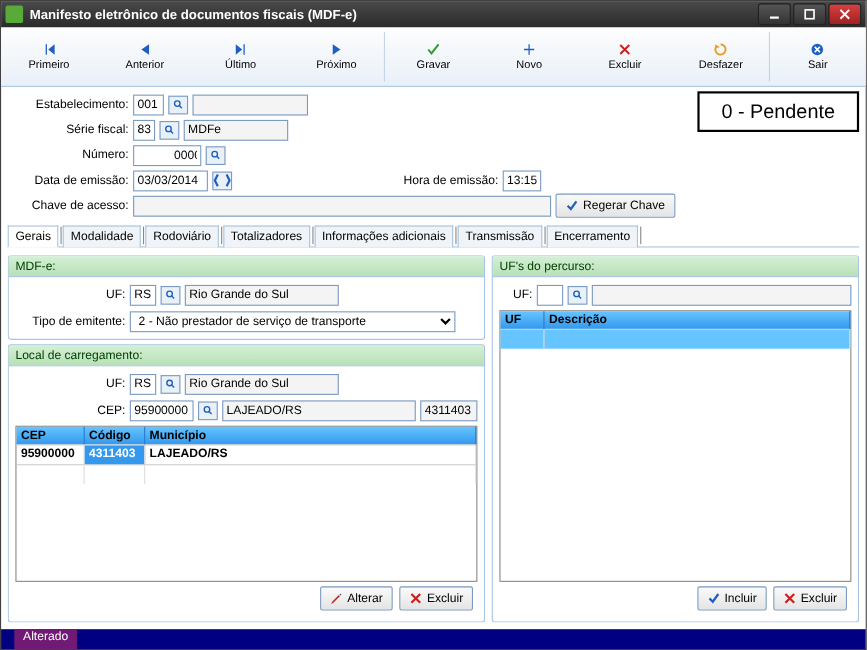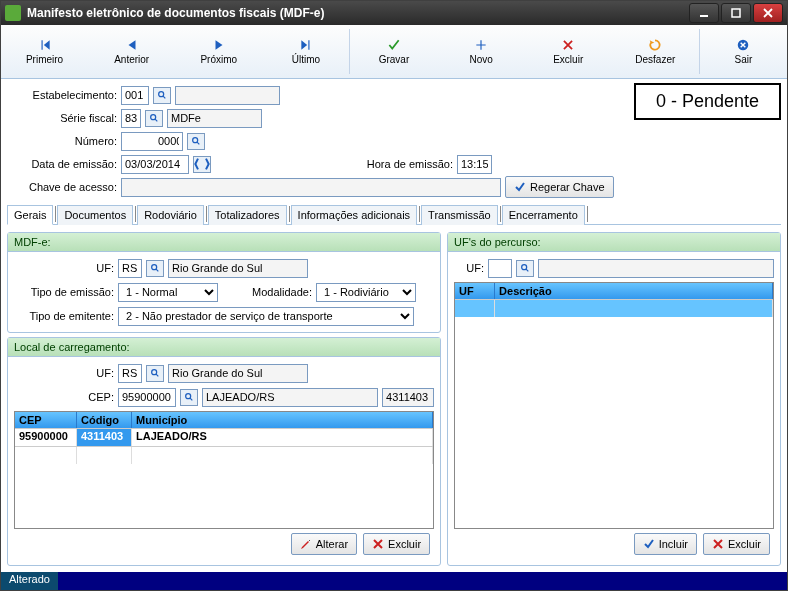--- a/index.html
+++ b/index.html
@@ -38,21 +38,21 @@
 .group-body { padding: 6px; }
 .grid { border: 1px solid #888; background: #fff; font-weight: bold; }
 .grid-head { display: flex; background: linear-gradient(to bottom, #66c4ff, #3399ee); }
 .grid-head .col { padding: 2px 4px; border-right: 1px solid #2a7acc; color: #000; font-size: 11px; }
 .grid-row { display: flex; border-top: 1px solid #ccc; height: 18px; }
 .grid-row .col { padding: 1px 4px; border-right: 1px solid #ddd; font-size: 11px; }
 .grid-row.sel .col.sel { background: #3399ee; color: #fff; }
 .panel-actions { display: flex; justify-content: flex-end; gap: 6px; padding: 4px; }
 .statusbar { height: 18px; background: #000080; display: flex; }
 .statusbar .seg { padding: 1px 8px; }
-.statusbar .alt { background: #0c4a6e; color: #fff; }
+.statusbar .alt { background: #701a75; color: #fff; margin-left: 12px; }
 </style>
 </head>
 <body>
 
 <div class="window">
   <div class="titlebar">
     <div class="icon"></div>
     <div class="title">Manifesto eletrônico de documentos fiscais (MDF-e)</div>
     <div class="winbtn">
         <svg viewBox="0 0 12 12">
@@ -79,29 +79,29 @@
         <span>Primeiro</span>
       </div>
     <div class="toolbtn">
         <svg viewBox="0 0 24 24">
           <path d="M18 4v16L6 12z" fill="#1e5fbf"></path>
         </svg>
         <span>Anterior</span>
       </div>
     <div class="toolbtn">
         <svg viewBox="0 0 24 24">
+          <path d="M16 4v16h2V4zM4 4v16l10-8z" fill="#1e5fbf"></path>
+        </svg>
+        <span>Último</span>
+      </div>
+    <div class="toolbtn">
+        <svg viewBox="0 0 24 24">
           <path d="M6 4v16l12-8z" fill="#1e5fbf"></path>
         </svg>
         <span>Próximo</span>
-      </div>
-    <div class="toolbtn">
-        <svg viewBox="0 0 24 24">
-          <path d="M16 4v16h2V4zM4 4v16l10-8z" fill="#1e5fbf"></path>
-        </svg>
-        <span>Último</span>
       </div>
     <div class="sep"></div>
     <div class="toolbtn">
         <svg viewBox="0 0 24 24">
           <path d="M4 12l5 6L20 4" stroke="#2a9a2a" stroke-width="3" fill="none"></path>
         </svg>
         <span>Gravar</span>
       </div>
     <div class="toolbtn">
         <svg viewBox="0 0 24 24">
@@ -187,21 +187,21 @@
           <svg width="12" height="12" viewBox="0 0 12 12">
             <path d="M2 6l3 3L10 2" stroke="#1e5fbf" stroke-width="2" fill="none"></path>
           </svg>
           <span>Regerar Chave</span>
         </button>
     </div>
 
     <div class="tabs">
       <div class="tab active">Gerais</div>
         <div class="tab-sep"></div>
-      <div class="tab">Documentos</div>
+      <div class="tab">Modalidade</div>
         <div class="tab-sep"></div>
       <div class="tab">Rodoviário</div>
         <div class="tab-sep"></div>
       <div class="tab">Totalizadores</div>
         <div class="tab-sep"></div>
       <div class="tab">Informações adicionais</div>
         <div class="tab-sep"></div>
       <div class="tab">Transmissão</div>
         <div class="tab-sep"></div>
       <div class="tab">Encerramento</div>
@@ -218,26 +218,20 @@
               <input class="fld" style="width: 24px;" value="RS">
               <span class="lookup-btn">
                   <svg viewBox="0 0 12 12">
                     <circle cx="5" cy="5" r="3" fill="none" stroke="#1e5fbf" stroke-width="1.5"></circle>
                     <path d="M7 7l3 3" stroke="#1e5fbf" stroke-width="1.5"></path>
                   </svg>
                 </span>
               <input class="fld ro" style="width: 140px;" readonly="" value="Rio Grande do Sul">
             </div>
             <div class="form-row" style="margin-top:4px">
-              <label style="width:100px">Tipo de emissão:</label>
-              <select class="fld" style="width:100px"><option>1 - Normal</option></select>
-              <label style="width:80px;text-align:right;margin-left:10px">Modalidade:</label>
-              <select class="fld" style="width:100px"><option>1 - Rodiviário</option></select>
-            </div>
-            <div class="form-row" style="margin-top:4px">
               <label style="width:100px">Tipo de emitente:</label>
               <select class="fld" style="width:296px"><option>2 - Não prestador de serviço de transporte</option></select>
             </div>
           </div>
         </div>
 
         <div class="group" style="flex:1;display:flex;flex-direction:column">
           <div class="group-head">Local de carregamento:</div>
           <div class="group-body" style="flex:1;display:flex;flex-direction:column">
             <div class="form-row">

